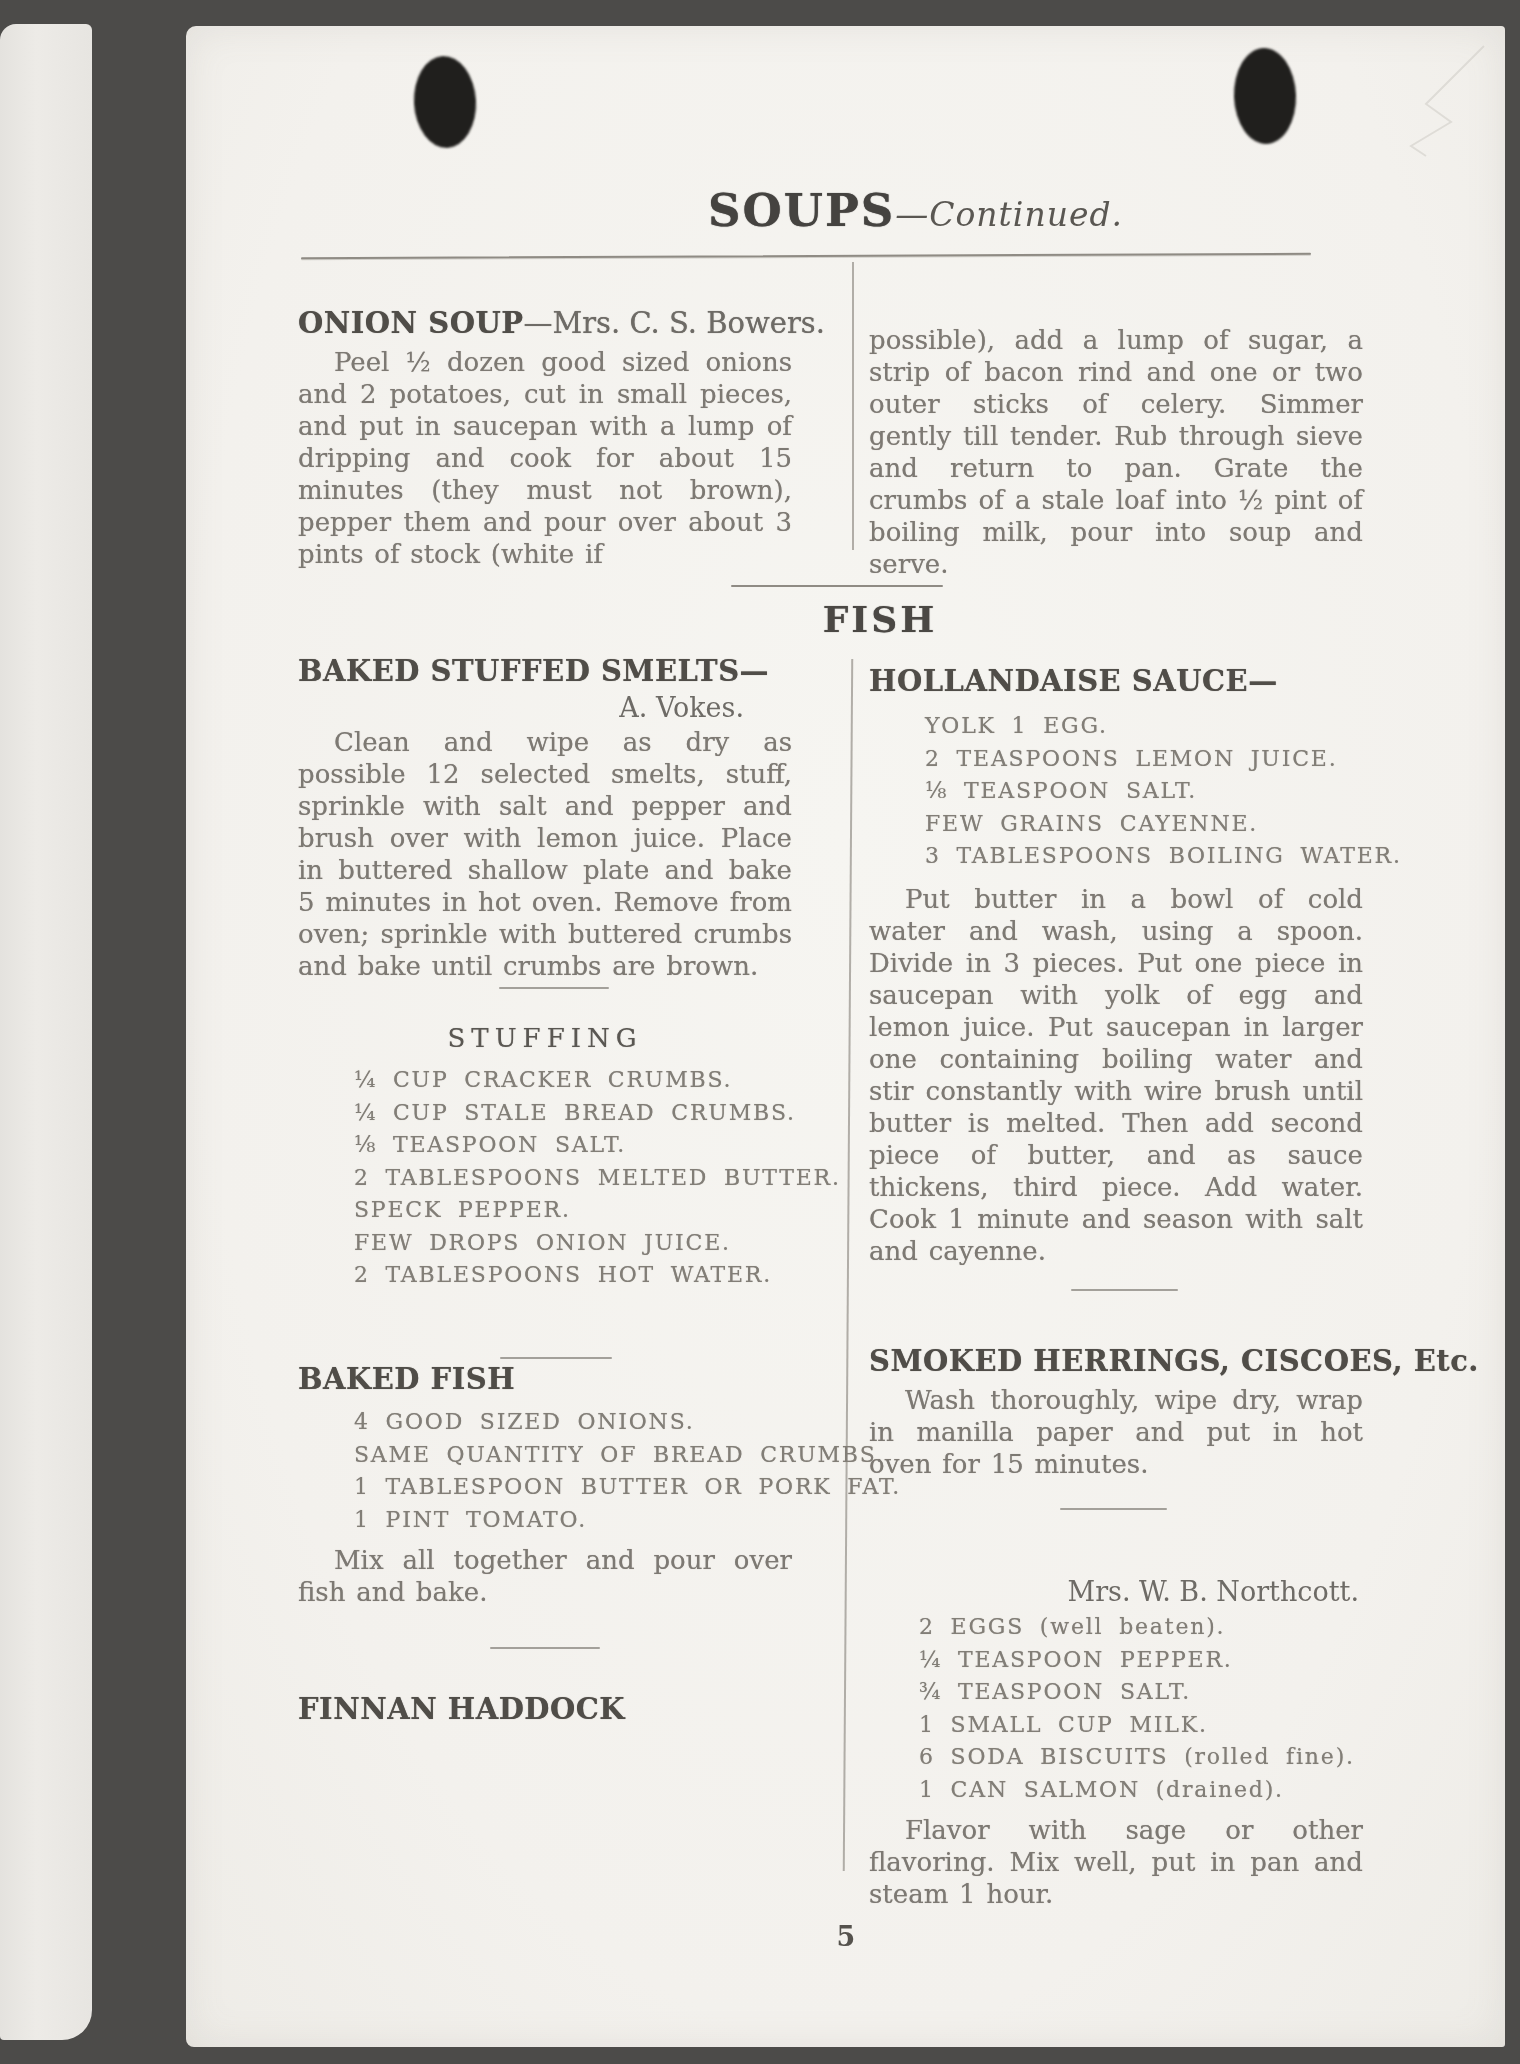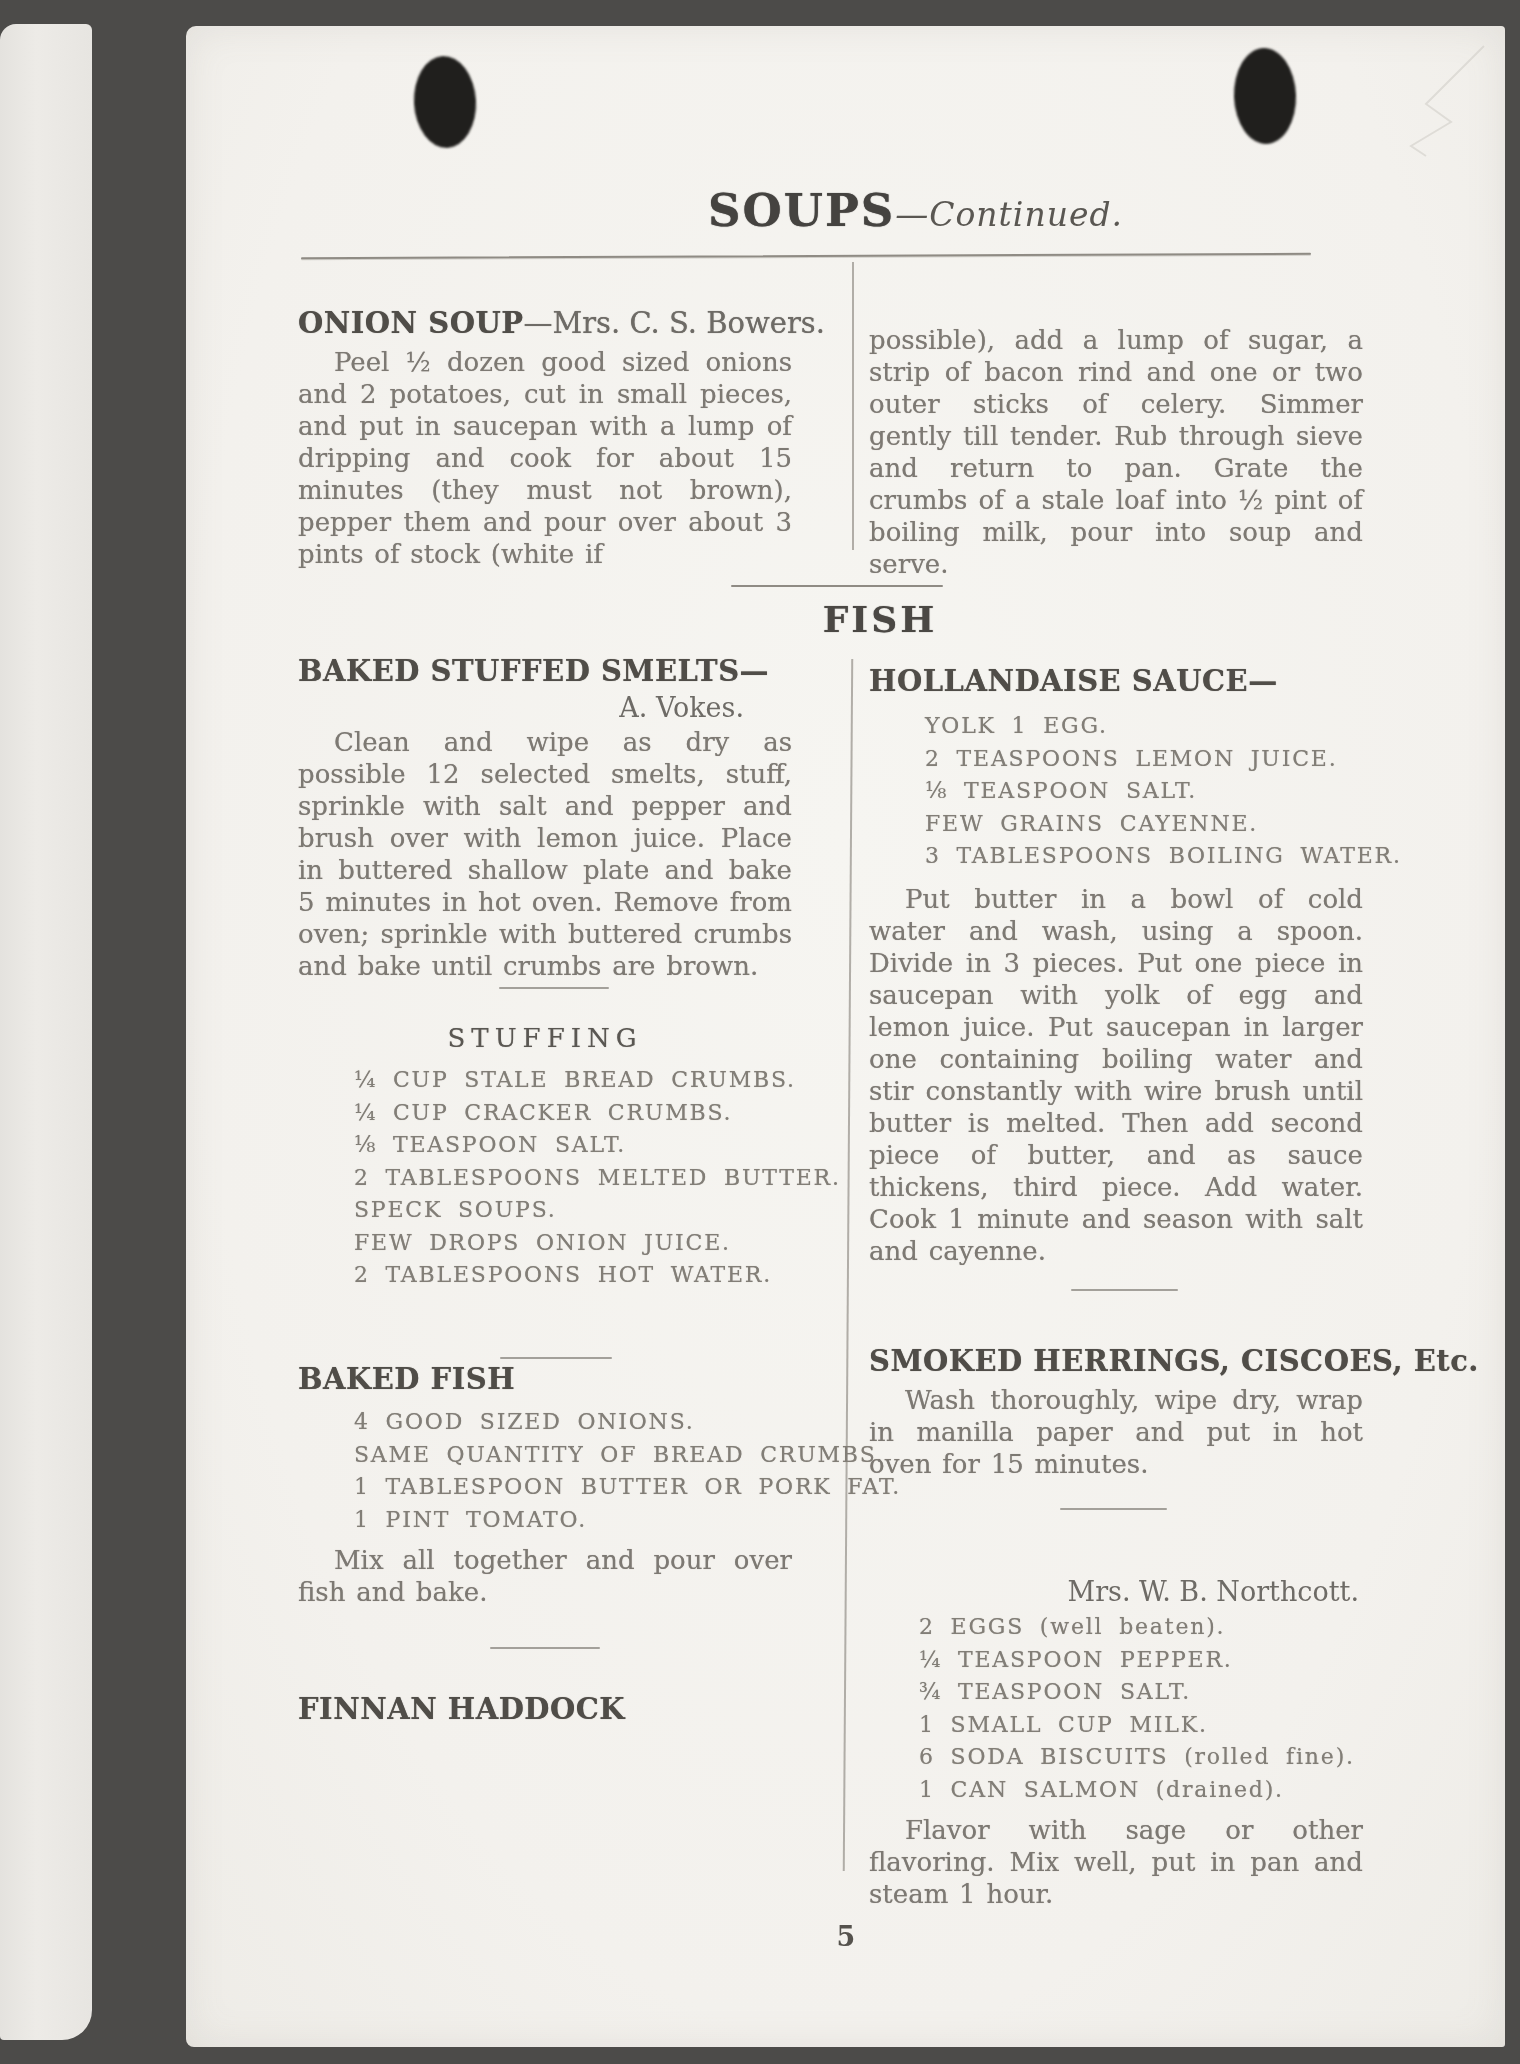--- a/index.html
+++ b/index.html
@@ -124,25 +124,25 @@
     <div class="recipe-head">BAKED STUFFED SMELTS—</div>
     <div class="attr-line" style="padding-right:48px; margin-top:4px;">A. Vokes.</div>
     <div class="body-par indent" style="margin-top:3px;">Clean and wipe as dry as possible 12 selected smelts, stuff, sprinkle with salt and pepper and brush over with lemon juice. Place in buttered shallow plate and bake 5 minutes in hot oven. Remove from oven; sprinkle with buttered crumbs and bake until crumbs are brown.</div>
   </div>
 
   <div class="hrule small" style="left:313px; top:961px; width:110px;"></div>
 
   <div class="col left" style="top:997px;">
     <div class="sub-head">STUFFING</div>
     <div class="ing-list" style="margin-top:11px;">
+      <div class="ing-line">¼ CUP CRACKER CRUMBS.</div>
       <div class="ing-line">¼ CUP STALE BREAD CRUMBS.</div>
-      <div class="ing-line">¼ CUP CRACKER CRUMBS.</div>
       <div class="ing-line">⅛ TEASPOON SALT.</div>
       <div class="ing-line">2 TABLESPOONS MELTED BUTTER.</div>
-      <div class="ing-line">SPECK SOUPS.</div>
+      <div class="ing-line">SPECK PEPPER.</div>
       <div class="ing-line">FEW DROPS ONION JUICE.</div>
       <div class="ing-line">2 TABLESPOONS HOT WATER.</div>
     </div>
   </div>
 
   <div class="hrule small" style="left:314px; top:1331px; width:112px;"></div>
 
   <div class="col left" style="top:1336px;">
     <div class="recipe-head">BAKED FISH</div>
     <div class="ing-list" style="margin-top:10px;">

